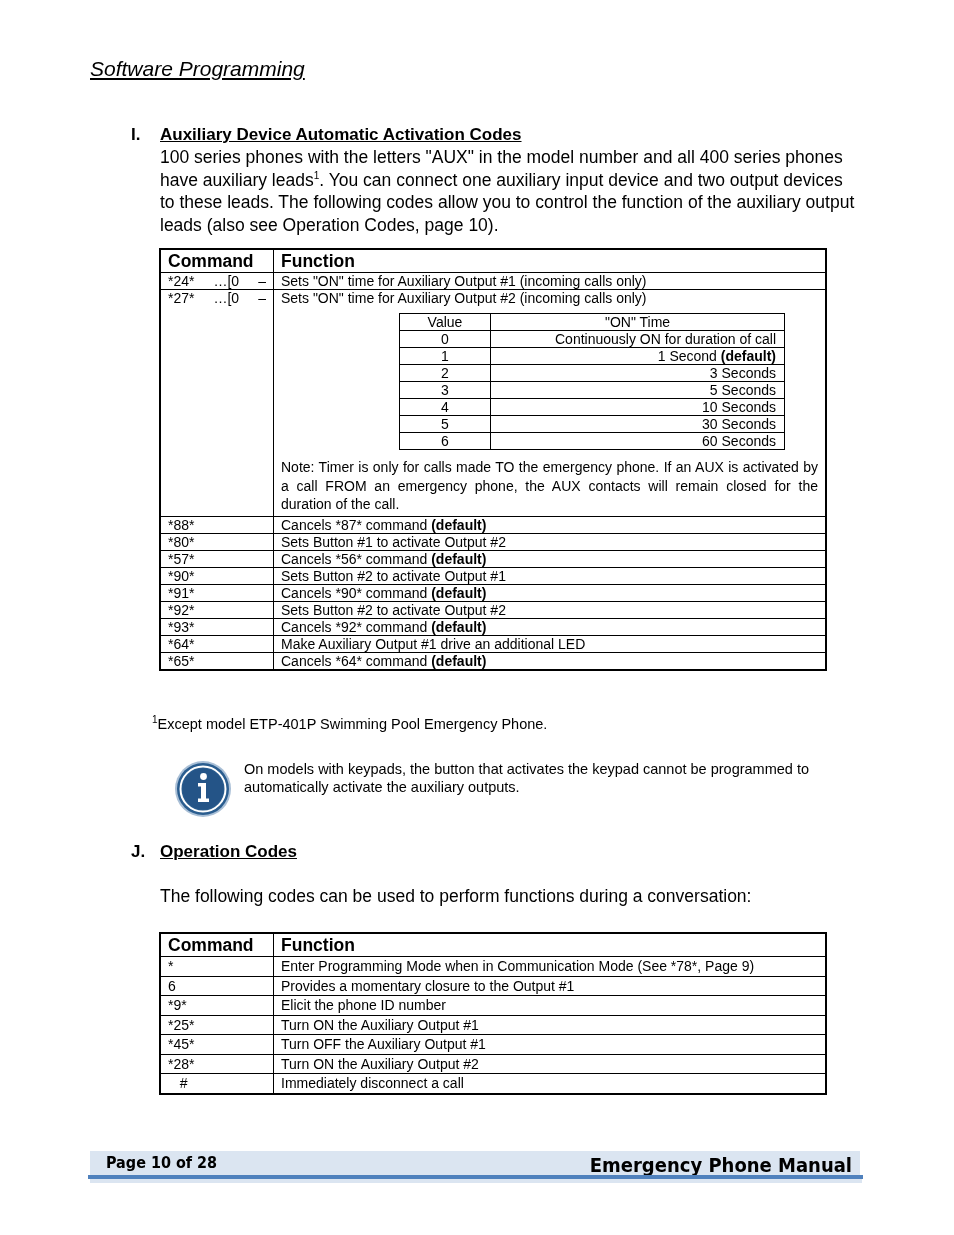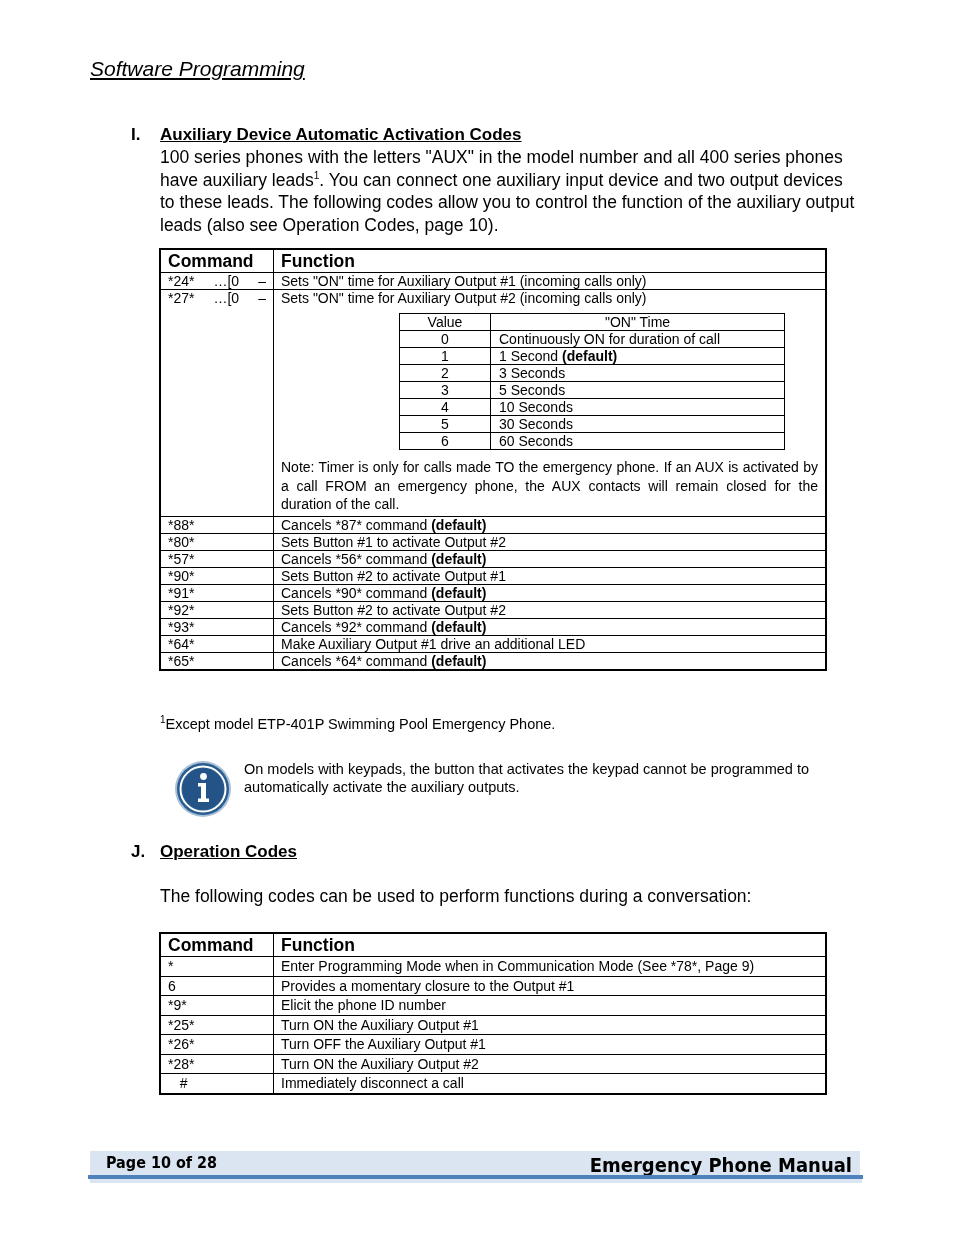--- a/index.html
+++ b/index.html
@@ -13,26 +13,26 @@
 
   table.cmd { position: absolute; border-collapse: collapse; border: 2.5px solid #000; font-size: 14px; }
   table.cmd td { border: 1px solid #000; padding: 0 7px; line-height: 16px; vertical-align: top; }
   table.cmd tr.head td { font-size: 17.5px; font-weight: bold; line-height: 22px; border-bottom: 1.5px solid #000; }
   table.cmd td.c1 { width: 98px; }
   .cmd-code { display: flex; justify-content: space-between; }
 
   table.sub { border-collapse: collapse; font-size: 14px; margin: 7px 0 0 118px; }
   table.sub td { border: 1px solid #000; padding: 0 8px; line-height: 16px; }
   table.sub td.v { width: 74px; text-align: center; }
-  table.sub td.t { width: 277px; }
+  table.sub td.t { width: 277px; text-align: right; }
   table.sub tr.shead td.t { text-align: center; }
 
   .note { font-size: 14px; line-height: 18.5px; text-align: justify; margin: 8px 0 2px 0; }
 
-  .footnote { left: 160px; top: 716px; font-size: 14.5px; }
+  .footnote { left: 152px; top: 716px; font-size: 14.5px; }
   .info-icon { left: 174px; top: 760px; width: 58px; height: 58px; }
   .info-text { left: 244px; top: 760px; font-size: 14.5px; line-height: 18px; width: 620px; }
 
   table.ops td { line-height: 18.5px; }
 
   .footer { left: 90px; top: 1151px; width: 772px; height: 32px; background: #dbe5f1; }
   .footer-rule { left: 88px; top: 1175px; width: 775px; height: 3.5px; background: #4f81bd; }
   .footer-left { left: 16px; top: 2px; font-size: 16px; font-weight: bold; font-family: "DejaVu Sans Condensed", "Liberation Sans Narrow", "Liberation Sans", sans-serif; }
   .footer-right { right: 10px; top: 2px; font-size: 20px; font-weight: bold; font-family: "DejaVu Sans Condensed", "Liberation Sans Narrow", "Liberation Sans", sans-serif; }
   .footer-divider { right: 0px; top: 0; width: 2px; height: 24px; background: #fff; }
@@ -184,21 +184,21 @@
       </tr>
   <tr>
         <td class="c1">*9*</td>
         <td>Elicit the phone ID number</td>
       </tr>
   <tr>
         <td class="c1">*25*</td>
         <td>Turn ON the Auxiliary Output #1</td>
       </tr>
   <tr>
-        <td class="c1">*26*</td>
+        <td class="c1">*45*</td>
         <td>Turn OFF the Auxiliary Output #1</td>
       </tr>
   <tr>
         <td class="c1">*28*</td>
         <td>Turn ON the Auxiliary Output #2</td>
       </tr>
   <tr>
         <td class="c1" style="white-space:pre;">   #</td>
         <td>Immediately disconnect a call</td>
       </tr>

